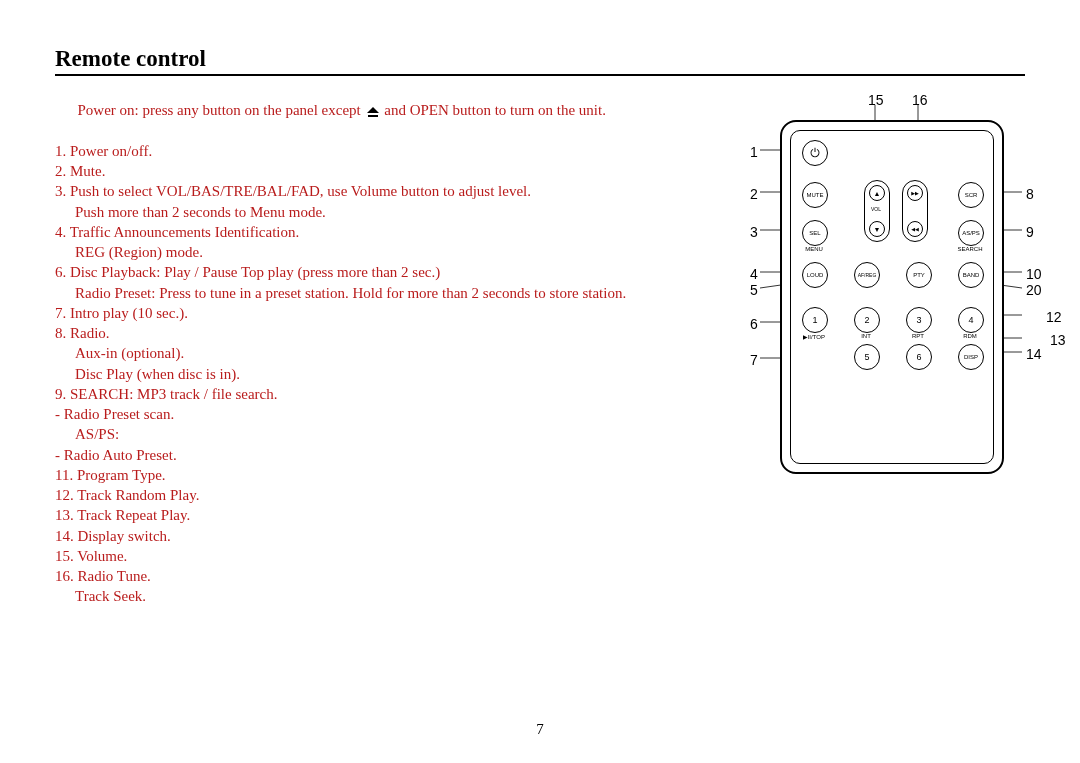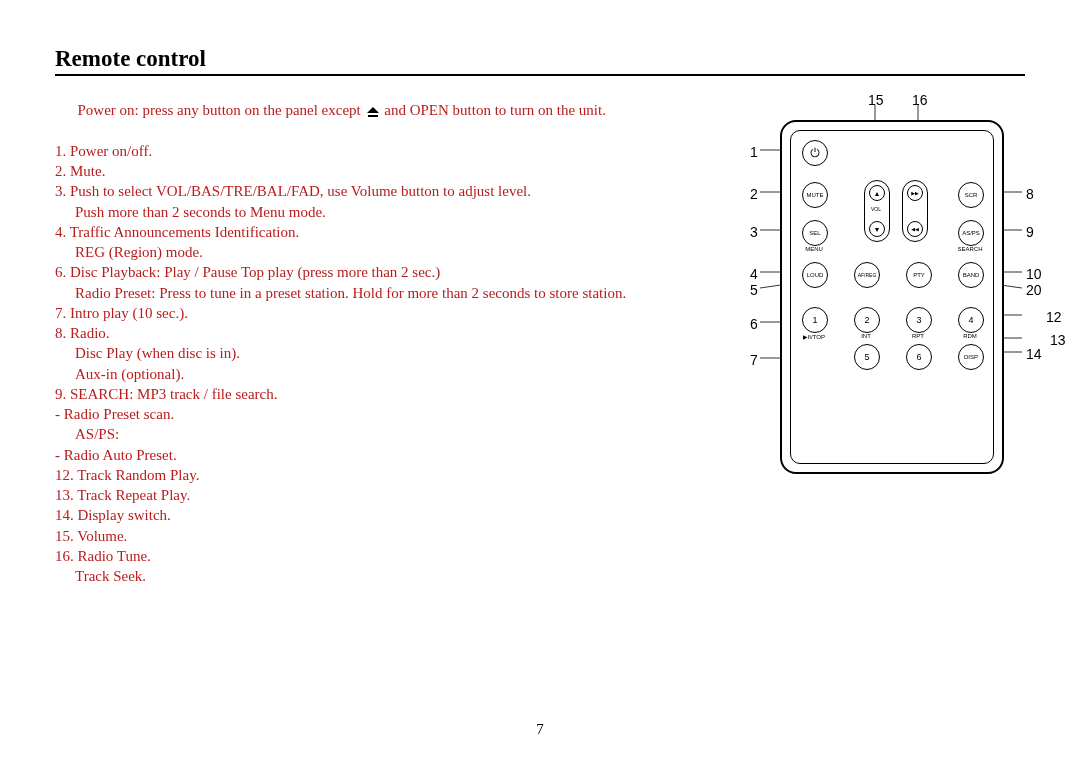--- a/index.html
+++ b/index.html
@@ -150,26 +150,27 @@
     <div class="line">1. Power on/off.</div>
     <div class="line">2. Mute.</div>
     <div class="line">3. Push to select VOL/BAS/TRE/BAL/FAD, use Volume button to adjust level.</div>
     <div class="line indent">Push more than 2 seconds to Menu mode.</div>
     <div class="line">4. Traffic Announcements Identification.</div>
     <div class="line indent">REG (Region) mode.</div>
     <div class="line">6. Disc Playback: Play / Pause Top play (press more than 2 sec.)</div>
     <div class="line indent">Radio Preset: Press to tune in a preset station. Hold for more than 2 seconds to store station.</div>
     <div class="line">7. Intro play (10 sec.).</div>
     <div class="line">8. Radio.</div>
+    <div class="line indent">Aux-in (optional).</div>
     <div class="line indent">Disc Play (when disc is in).</div>
-    <div class="line indent">Aux-in (optional).</div>
     <div class="line">9. SEARCH: MP3 track / file search.</div>
     <div class="line">- Radio Preset scan.</div>
     <div class="line indent">AS/PS:</div>
     <div class="line">- Radio Auto Preset.</div>
+    <div class="line">11. Program Type.</div>
     <div class="line">12. Track Random Play.</div>
     <div class="line">13. Track Repeat Play.</div>
     <div class="line">14. Display switch.</div>
     <div class="line">15. Volume.</div>
     <div class="line">16. Radio Tune.</div>
     <div class="line indent" style="margin-left:20px">Track Seek.</div>
   </div>
 </div>
 
 <div class="remote-wrap">

